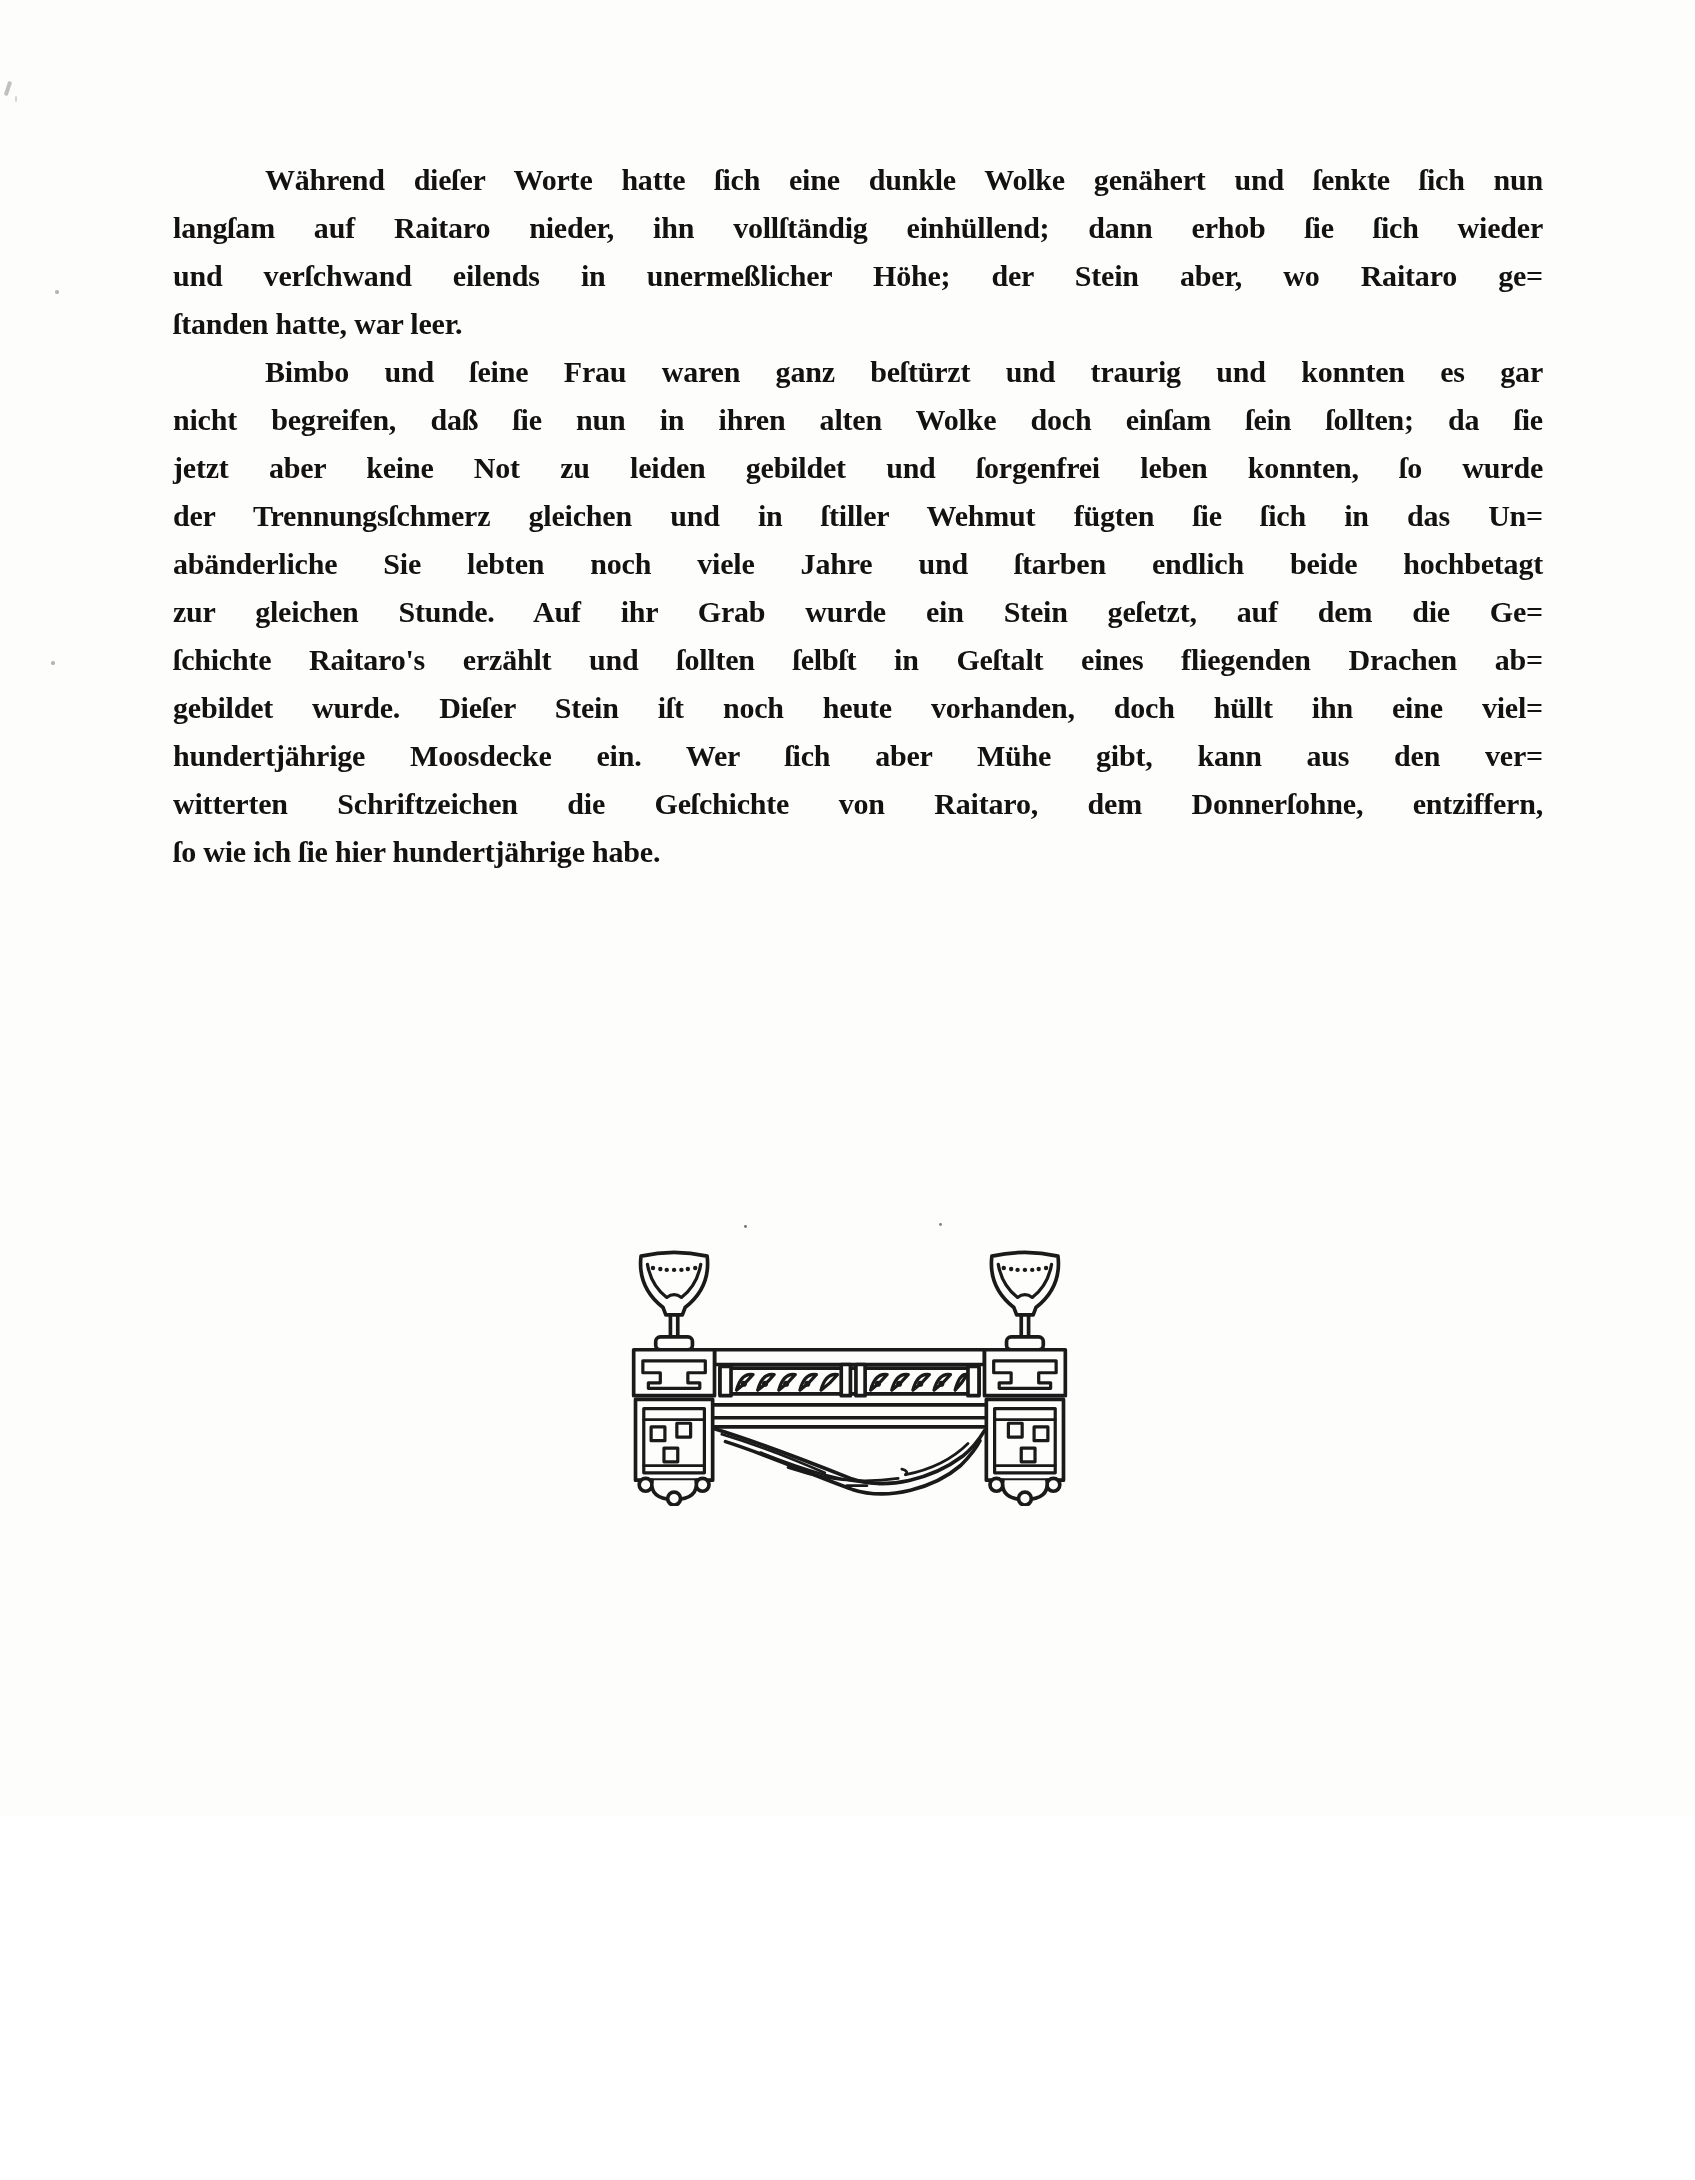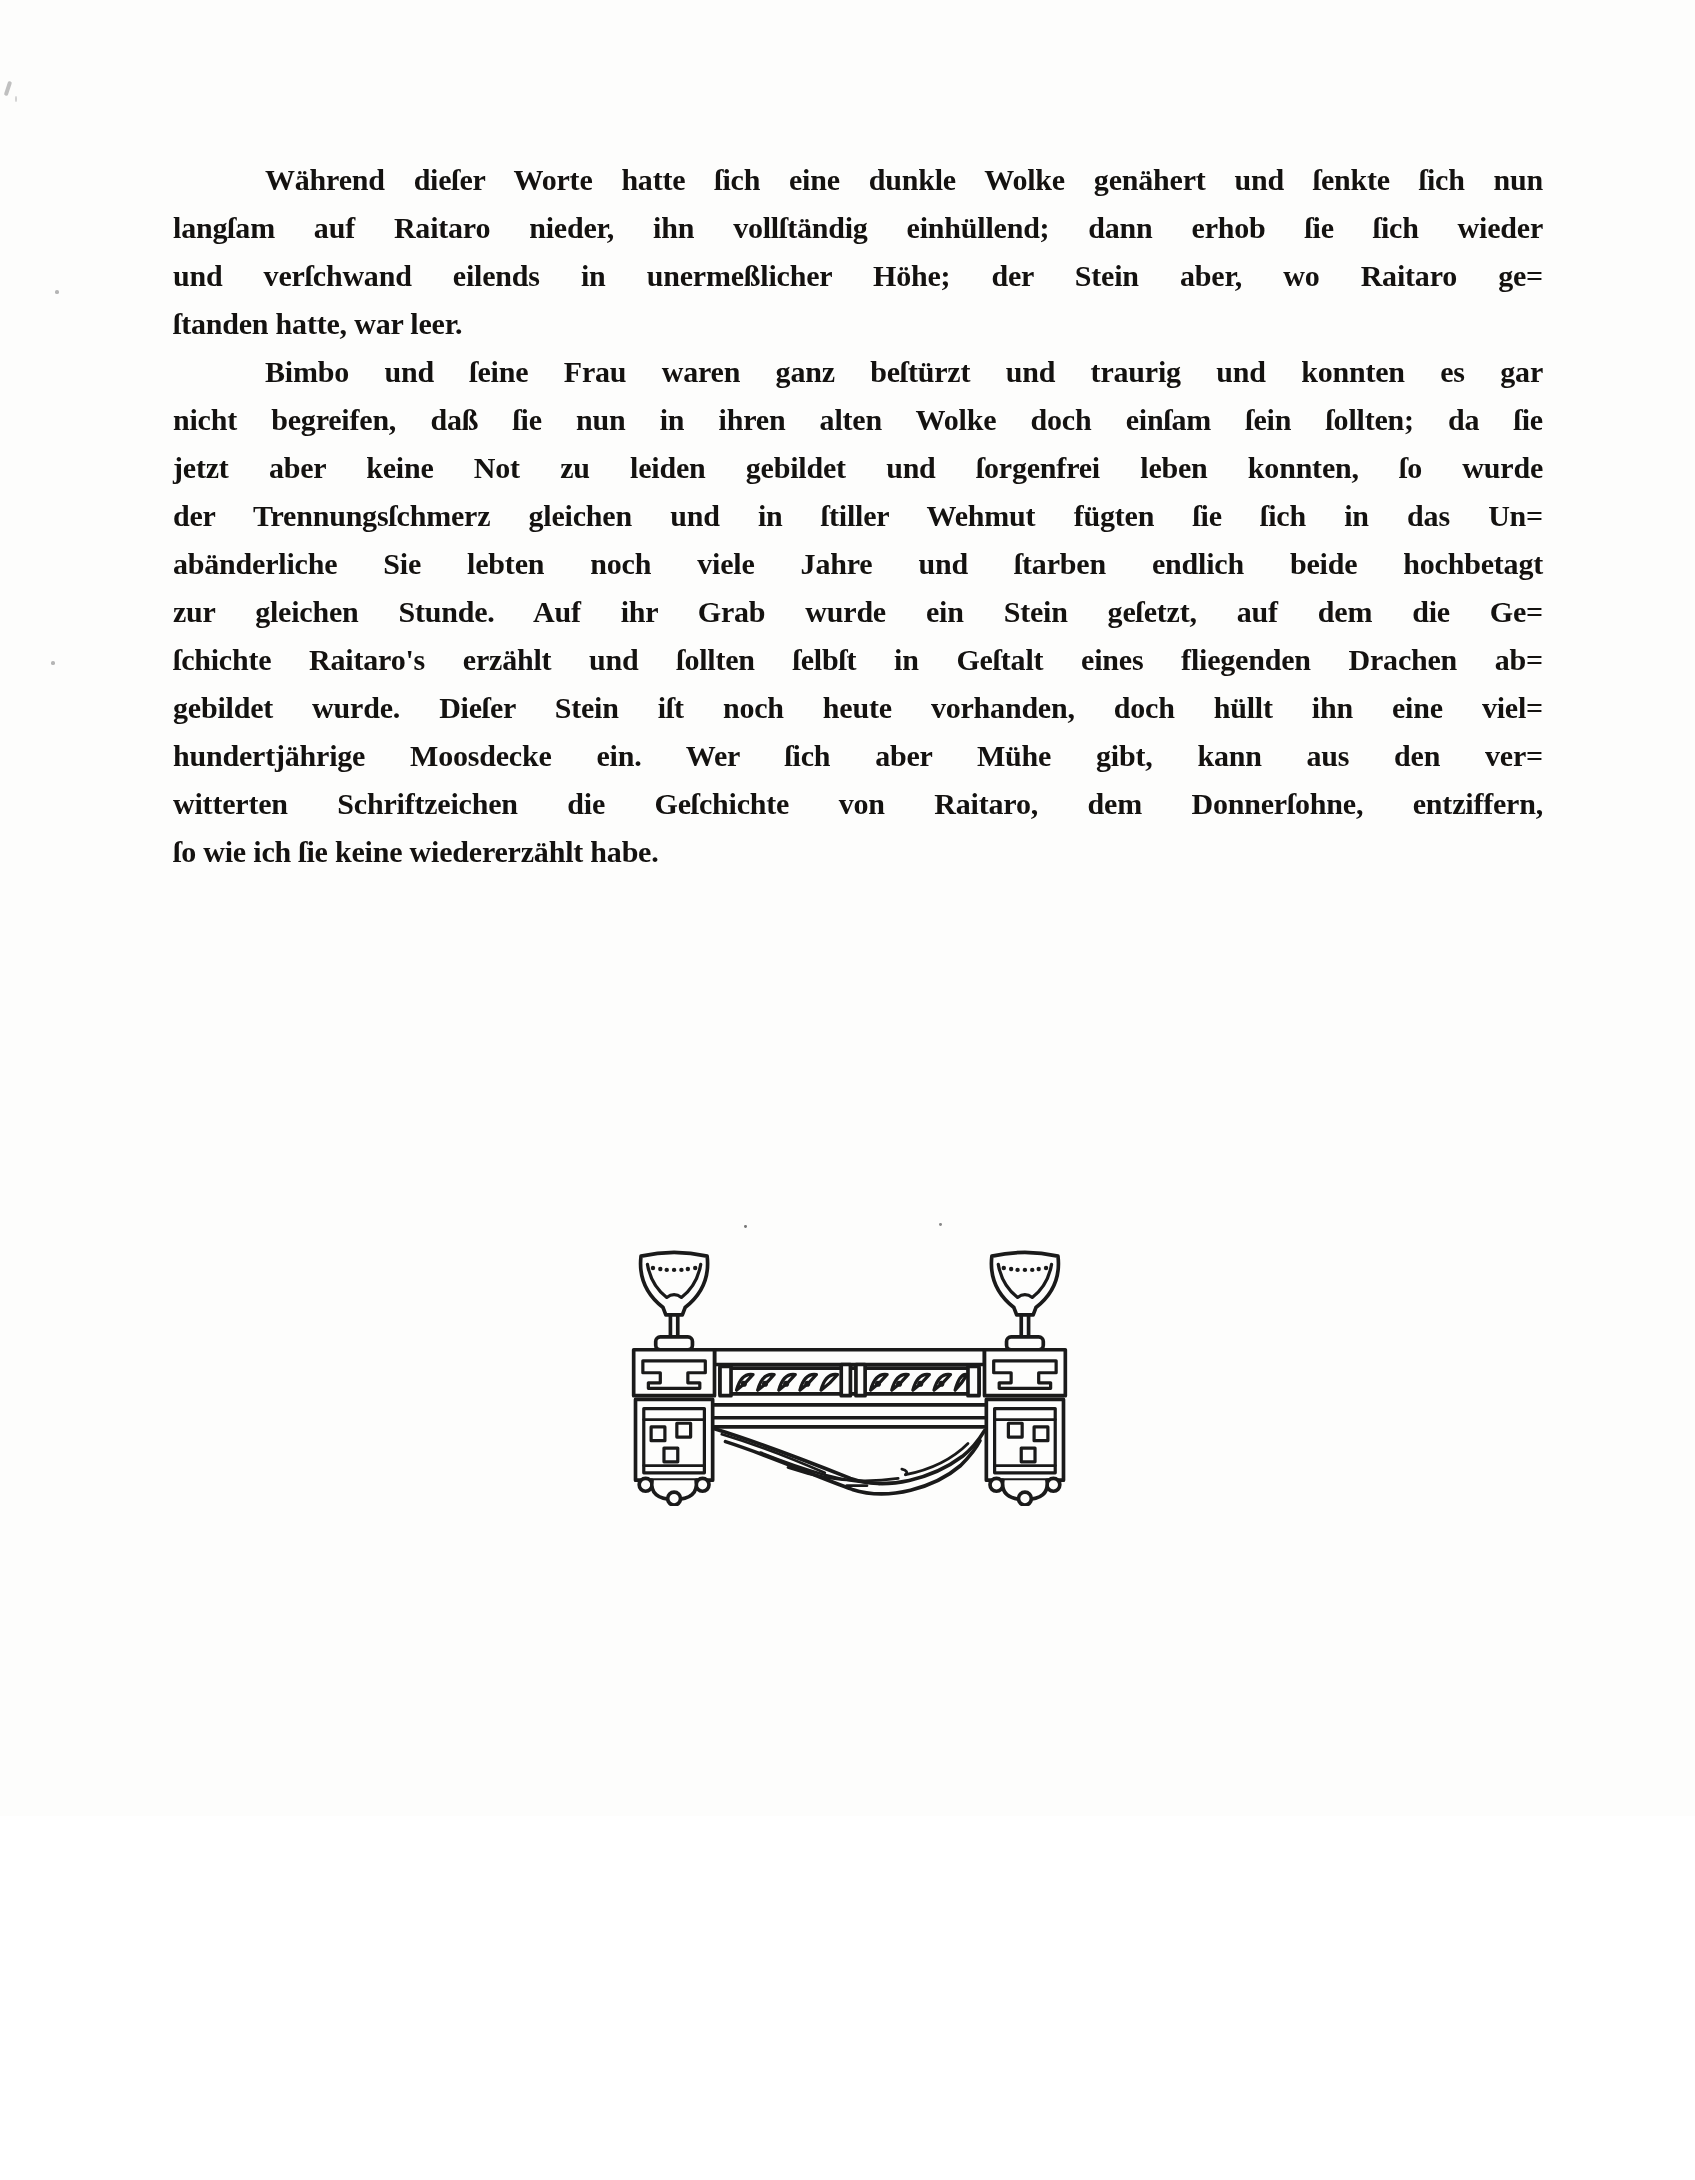--- a/index.html
+++ b/index.html
@@ -79,21 +79,21 @@
       <div class="line first">Bimbo und ſeine Frau waren ganz beſtürzt und traurig und konnten es gar</div>
       <div class="line">nicht begreifen, daß ſie nun in ihren alten Wolke doch einſam ſein ſollten; da ſie</div>
       <div class="line">jetzt aber keine Not zu leiden gebildet und ſorgenfrei leben konnten, ſo wurde</div>
       <div class="line">der Trennungsſchmerz gleichen und in ſtiller Wehmut fügten ſie ſich in das Un=</div>
       <div class="line">abänderliche  Sie lebten noch viele Jahre und ſtarben endlich beide hochbetagt</div>
       <div class="line">zur gleichen Stunde.  Auf ihr Grab wurde ein Stein geſetzt, auf dem die Ge=</div>
       <div class="line">ſchichte Raitaro's erzählt und ſollten ſelbſt in Geſtalt eines fliegenden Drachen ab=</div>
       <div class="line">gebildet wurde.  Dieſer Stein iſt noch heute vorhanden, doch hüllt ihn eine viel=</div>
       <div class="line">hundertjährige Moosdecke ein.  Wer ſich aber Mühe gibt, kann aus den ver=</div>
       <div class="line">witterten Schriftzeichen die Geſchichte von Raitaro, dem Donnerſohne, entziffern,</div>
-      <div class="line last">ſo wie ich ſie keine wiedererzählt habe.</div>
+      <div class="line last">ſo wie ich ſie hier hundertjährige habe.</div>
     </div>
 
   </div>
 
   <svg class="ornament" viewBox="0 0 478 284" fill="none" stroke="#1a1a1a" stroke-width="4" stroke-linecap="round" stroke-linejoin="round">
 
     <g>
 
       <rect x="92" y="114" width="294" height="16" fill="#fdfdfc"></rect>
 

